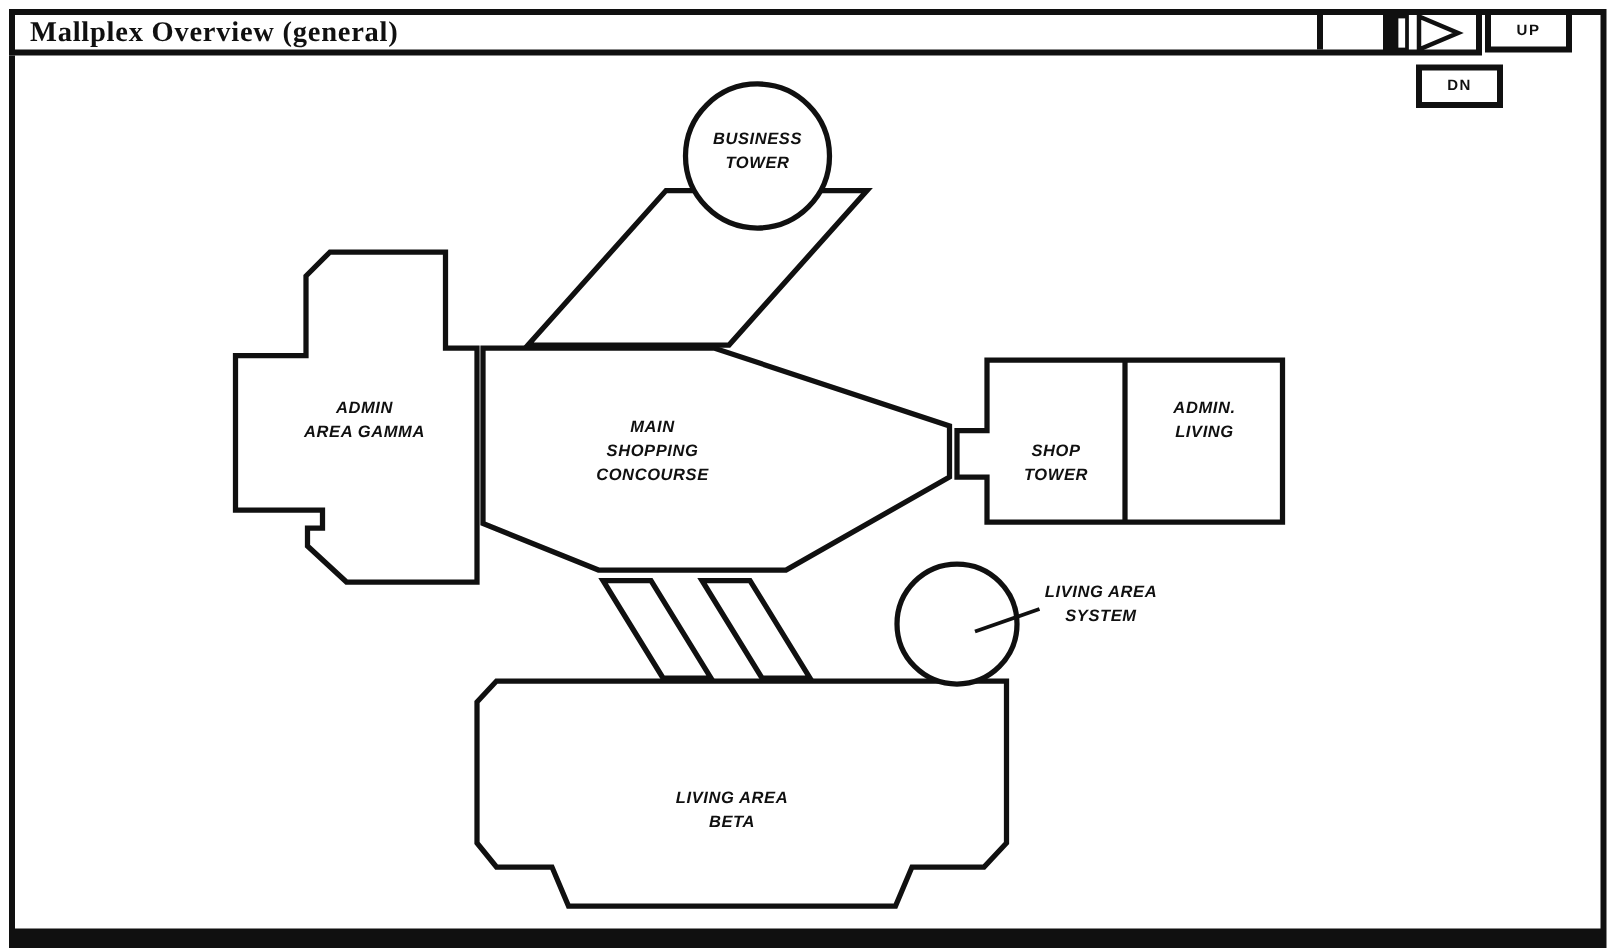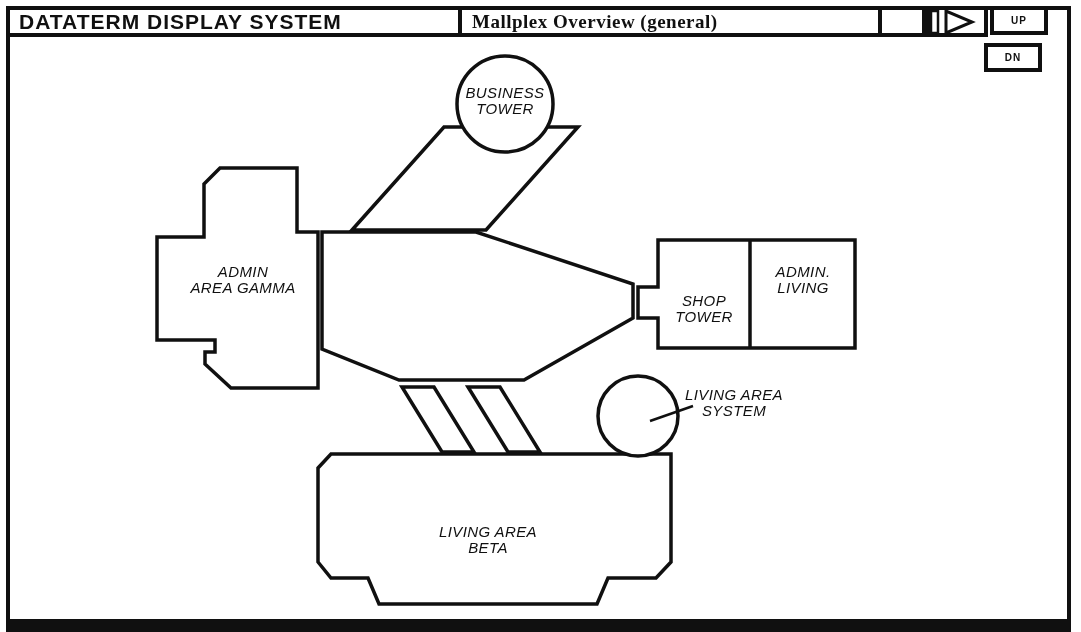--- a/index.html
+++ b/index.html
@@ -44,28 +44,28 @@
     width:102px;justify-content:flex-end;padding-right:8px;
   }
   .nav-btn{
     position:absolute;width:58px;height:29px;
     box-sizing:border-box;border:4px solid var(--ink);
     display:flex;align-items:center;justify-content:center;
     font-size:10px;font-weight:700;letter-spacing:1px;
     background:var(--bg);cursor:pointer;
   }
   .nav-up{left:990px;top:6px;}
-  .nav-dn{left:944px;top:43px;margin-left:40px;}
+  .nav-dn{left:944px;top:43px;}
   
   .map{position:absolute;left:0;top:0;width:1081px;height:632px;}
   .map svg{position:absolute;left:0;top:0;}
   .map-label{
     position:absolute;transform:translate(-50%,-50%);
     text-align:center;
-    font-size:15px;font-weight:400;font-style:italic;
+    font-size:11px;font-weight:700;font-style:italic;
     letter-spacing:0.4px;line-height:16px;white-space:nowrap;
   }
   .map-label span{display:block;}
 </style>
 </head>
 <body>
 
 <div class="screen">
 
   <div class="map">
@@ -95,20 +95,25 @@
     </svg>
 
     <div class="map-label" style="left:505px;top:101px;">
       <span>BUSINESS</span>
       <span>TOWER</span>
     </div>
     <div class="map-label" style="left:243px;top:280px;">
       <span>ADMIN</span>
       <span>AREA GAMMA</span>
     </div>
+    <div class="map-label" style="left:435px;top:301px;">
+      <span>MAIN</span>
+      <span>SHOPPING</span>
+      <span>CONCOURSE</span>
+    </div>
     <div class="map-label" style="left:704px;top:309px;">
       <span>SHOP</span>
       <span>TOWER</span>
     </div>
     <div class="map-label" style="left:803px;top:280px;">
       <span>ADMIN.</span>
       <span>LIVING</span>
     </div>
     <div class="map-label" style="left:734px;top:403px;">
       <span>LIVING AREA</span>
@@ -116,21 +121,20 @@
     </div>
     <div class="map-label" style="left:488px;top:540px;">
       <span>LIVING AREA</span>
       <span>BETA</span>
     </div>
   </div>
 
   <div class="frame"></div>
 
   <div class="header">
-    <div class="hdr-cell hdr-system">DATATERM DISPLAY SYSTEM</div>
     <div class="hdr-cell hdr-title">Mallplex Overview (general)</div>
     <div class="hdr-cell hdr-iconarea">
       <svg width="54" height="24" viewBox="0 0 54 24" style="cursor:pointer;">
         <rect x="1" y="1" width="8" height="22" fill="#101010" stroke="#101010" stroke-width="2"></rect>
         <rect x="9" y="1" width="7" height="22" fill="#ffffff" stroke="#101010" stroke-width="2.5"></rect>
         <path d="M 24 1 L 50 12 L 24 23 Z" fill="#ffffff" stroke="#101010" stroke-width="3"></path>
       </svg>
     </div>
   </div>
 

